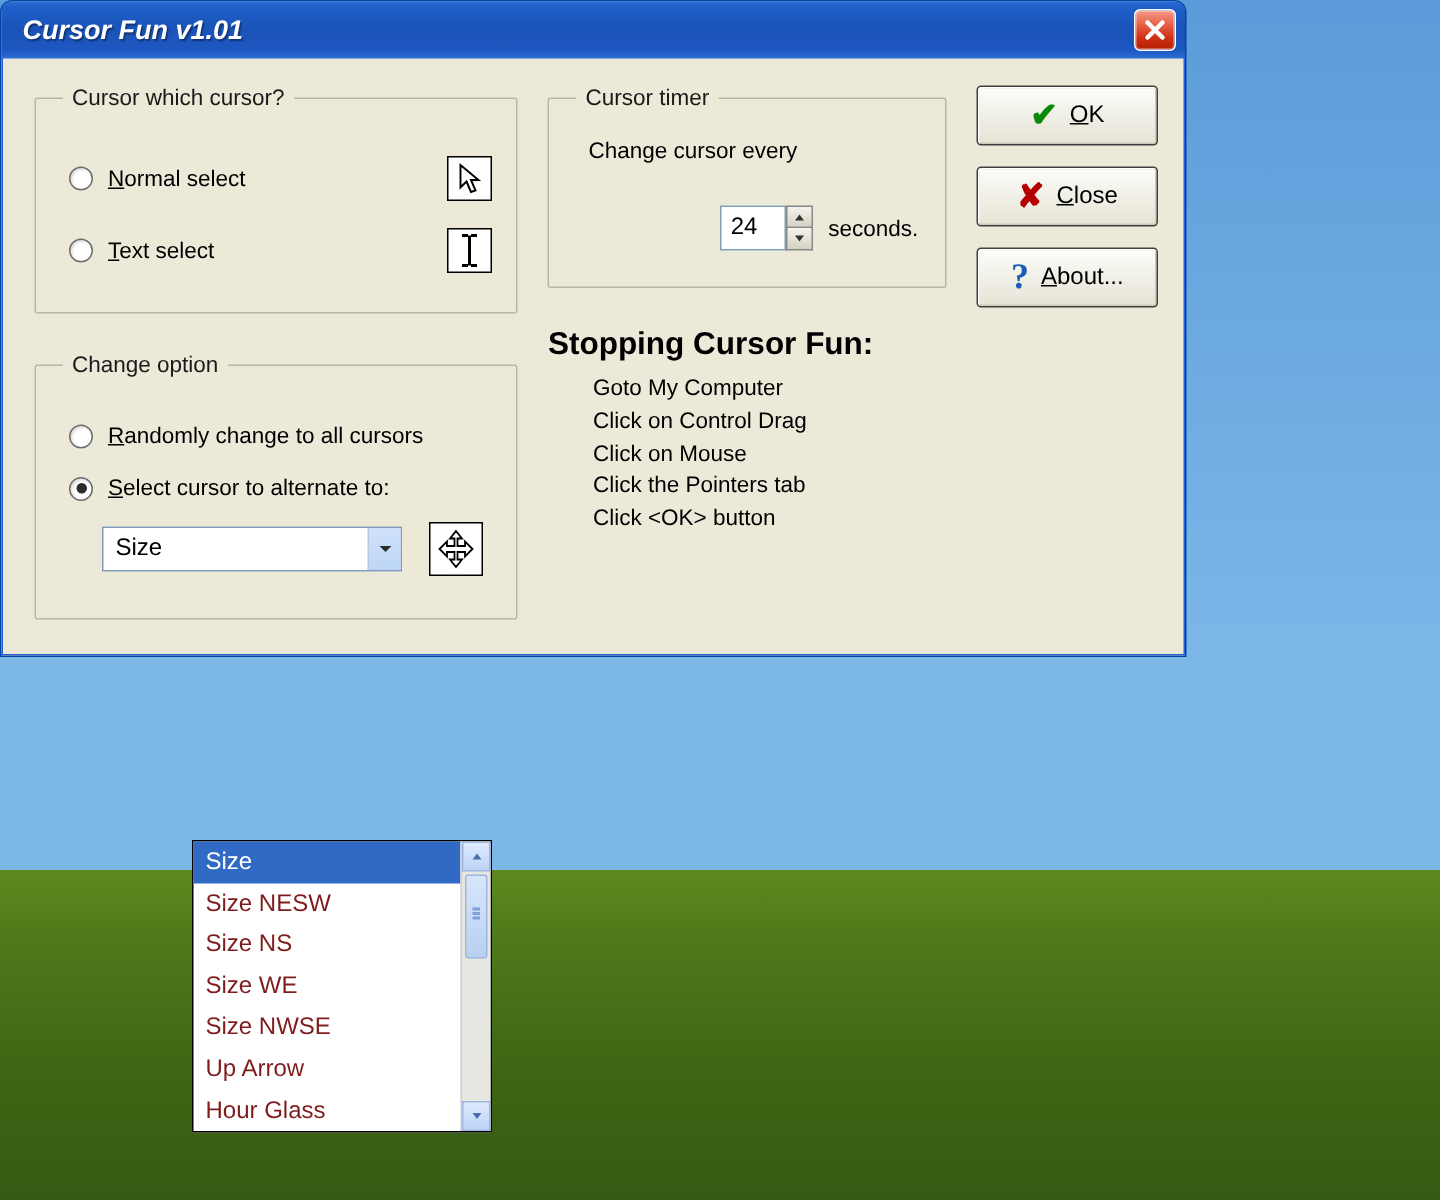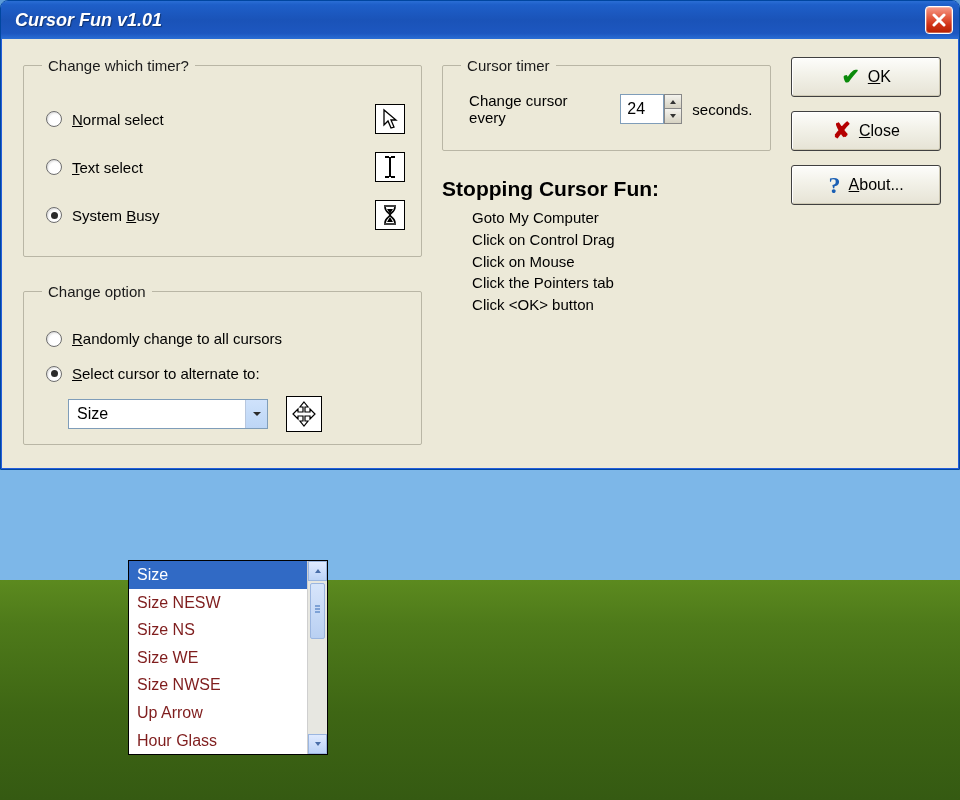--- a/index.html
+++ b/index.html
@@ -9,21 +9,21 @@
   }
   .desktop {
     width:960px; height:800px; position:relative;
     background: linear-gradient(to bottom, #5b9bd9 0%, #7db7e8 55%, #7db7e8 55%);
   }
   .grass {
     position:absolute; left:0; right:0; bottom:0; height:220px;
     background: linear-gradient(to bottom, #5c8a1f 0%, #4e7a1a 20%, #3e6614 60%, #355a12 100%);
   }
   .window {
-    position:absolute; left:0; top:0; width:960px;
+    position:absolute; left:0; top:0; width:791px;
     background:#ece9d8;
     border: 1px solid #0046a0;
     border-radius: 8px 8px 0 0;
     box-shadow: 0 0 0 1px #245edb inset;
   }
   .titlebar {
     height:38px;
     background: linear-gradient(to bottom, #2a6ed5 0%, #1e5fc9 10%, #1a53b8 50%, #1d57c0 85%, #2a6ed5 100%);
     border-radius: 6px 6px 0 0;
     color:#fff; font-weight:bold; font-size:18px; font-style:italic;
@@ -61,22 +61,22 @@
   .radio-row { display:flex; align-items:center; gap:10px; margin:14px 0 18px 4px; }
   .radio-row:last-child { margin-bottom:6px; }
   .xp-radio {
     width:16px; height:16px; border-radius:50%; border:1px solid #6d6d6d; background:#fff;
     display:inline-flex; align-items:center; justify-content:center; flex:0 0 auto;
     box-shadow: inset 1px 1px 2px rgba(0,0,0,.15);
   }
   .xp-radio.checked::after { content:""; width:7px; height:7px; border-radius:50%; background:#2b2b2b; }
   .icon-slot { margin-left:auto; width:30px; height:30px; background:#fff; border:1px solid #000; display:flex; align-items:center; justify-content:center; }
 
-  .timer-inner { display:flex; gap:28px; padding:2px 2px 4px 8px;}
-  .spin-row { display:flex; align-items:center; gap:10px; margin-left:24px; }
+  .timer-inner { display:flex; flex-direction:column; gap:28px; padding:2px 2px 4px 8px;}
+  .spin-row { display:flex; align-items:center; gap:10px; margin-left:24px;justify-content:flex-end; }
   .spin-box { display:flex; }
   .spin-input { width:44px; height:30px; border:1px solid #7f9db9; background:#fff; font-size:16px; padding:3px 6px; }
   .spin-btns { display:flex; flex-direction:column; }
   .spin-btn { width:18px; height:15px; border:1px solid #888; background:linear-gradient(#f4f3ee,#d6d2c2); font-size:10px; line-height:10px; display:flex; align-items:center; justify-content:center; }
   .spin-btn + .spin-btn { border-top:none; }
 
   .info h4 { margin:0 0 6px 0; font-size:21px; font-weight:bold; }
   .info .body { margin:0 0 22px 30px; line-height:1.45; }
 
   .xp-btn {
@@ -133,21 +133,21 @@
         <svg width="14" height="14" viewBox="0 0 14 14">
             <path d="M2 2 L12 12 M12 2 L2 12" stroke="#fff" stroke-width="3" stroke-linecap="round"></path>
           </svg>
       </div>
     </div>
 
     <div class="client">
 
       <div class="leftcol">
         <fieldset class="xp">
-          <legend>Change which timer?</legend>
+          <legend>Cursor which cursor?</legend>
 
           <div class="radio-row">
             <span class="xp-radio"></span>
             <span><span class="btn-ul">N</span>ormal select</span>
             <span class="icon-slot">
               <svg width="18" height="22" viewBox="0 0 18 22">
                   <path d="M3 2 L3 17 L7 13 L10 20 L13 19 L10 12 L15 12 Z" fill="#fff" stroke="#000" stroke-width="1.3"></path>
                 </svg>
             </span>
           </div>
@@ -155,34 +155,23 @@
           <div class="radio-row">
             <span class="xp-radio"></span>
             <span><span class="btn-ul">T</span>ext select</span>
             <span class="icon-slot">
               <svg width="14" height="24" viewBox="0 0 14 24">
                   <path d="M2 2 H6 M8 2 H12 M7 2 V22 M2 22 H6 M8 22 H12" stroke="#000" stroke-width="2" fill="none"></path>
                 </svg>
             </span>
           </div>
 
-          <div class="radio-row">
-            <span class="xp-radio checked"></span>
-            <span>System <span class="btn-ul">B</span>usy</span>
-            <span class="icon-slot">
-              <svg width="18" height="22" viewBox="0 0 18 22">
-                  <path d="M3 2 H15 M3 20 H15 M4 3 C4 8 9 9 9 11 C9 13 4 14 4 19 M14 3 C14 8 9 9 9 11 C9 13 14 14 14 19" stroke="#000" stroke-width="1.6" fill="none"></path>
-                  <path d="M6 5 H12 L9 10 Z" fill="#000"></path>
-                  <path d="M6 18 H12 L9 13 Z" fill="#000"></path>
-                </svg>
-            </span>
-          </div>
         </fieldset>
 
-        <fieldset class="xp" style="padding-bottom:12px">
+        <fieldset class="xp" style="padding-bottom:28px">
           <legend>Change option</legend>
 
           <div class="radio-row">
             <span class="xp-radio"></span>
             <span><span class="btn-ul">R</span>andomly change to all cursors</span>
           </div>
 
           <div class="radio-row" style="margin-bottom:14px">
             <span class="xp-radio checked"></span>
             <span><span class="btn-ul">S</span>elect cursor to alternate to:</span>

